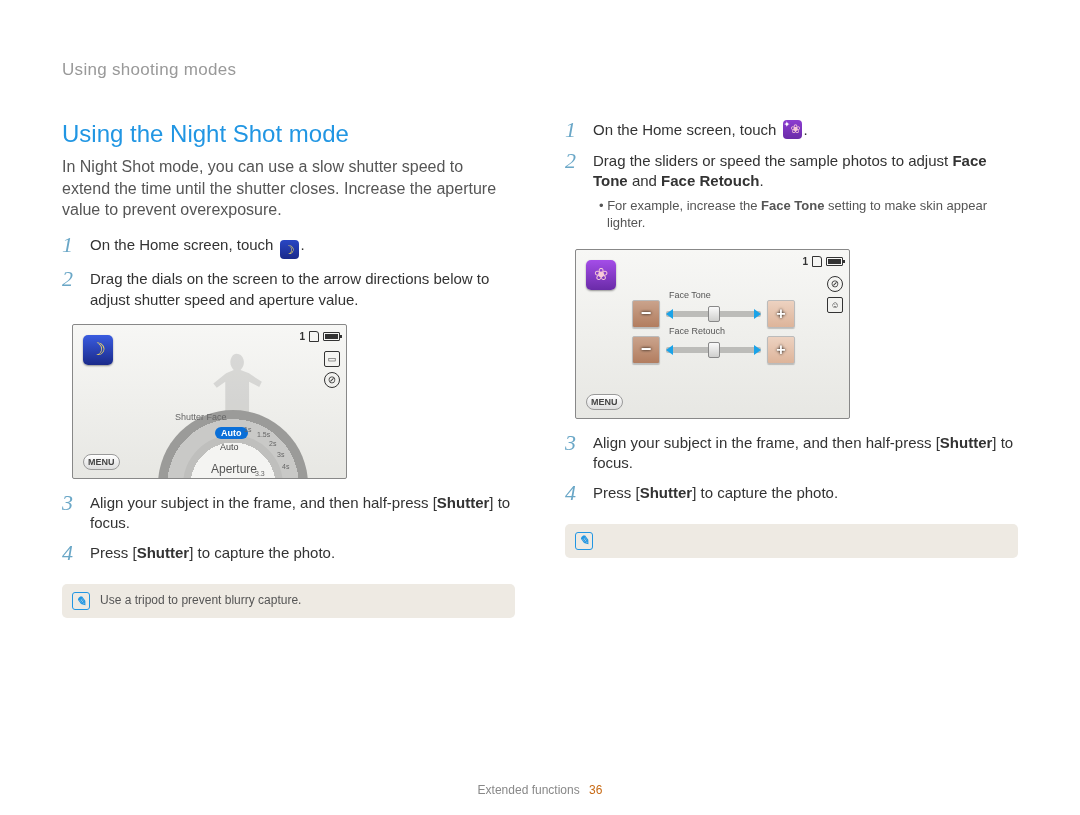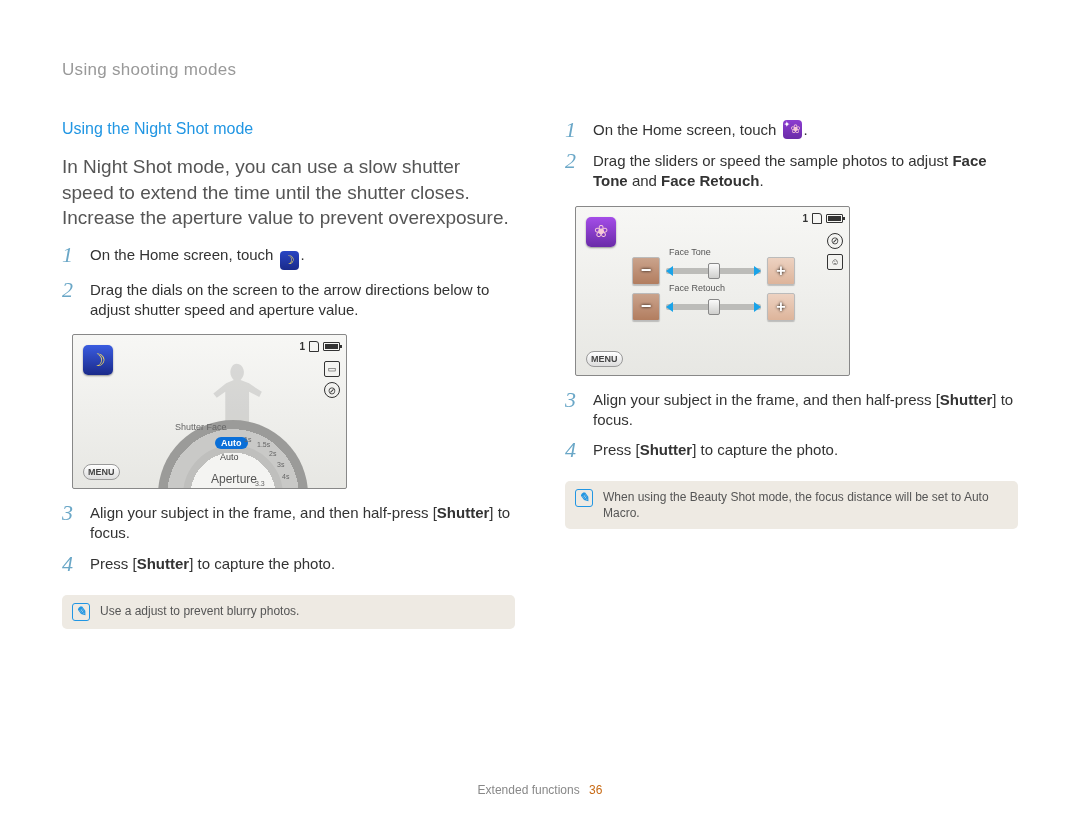--- a/index.html
+++ b/index.html
@@ -20,27 +20,27 @@
     font-weight: 300;
   }
   .page {
     display: flex;
     gap: 50px;
     padding: 40px 62px 0 62px;
   }
   .col { flex: 1 1 50%; display: flex; flex-direction: column; }
   h2.section-title {
     color: #2196e3;
+    font-size: 24px;
+    font-weight: 400;
+    margin-bottom: 8px;
+    font-family: Arial, sans-serif;
+  }
+  .intro {
     font-size: 16px;
-    font-weight: 400;
-    margin-bottom: 16px;
-    font-family: Arial, sans-serif;
-  }
-  .intro {
-    font-size: 19px;
     line-height: 1.35;
     color: #555;
     margin-bottom: 14px;
   }
   ol.steps { list-style: none; }
   ol.steps > li {
     display: flex;
     gap: 10px;
     margin-bottom: 10px;
     font-size: 15px;
@@ -232,38 +232,41 @@
       <li>
         <span class="step-num">4</span>
         <span class="step-body">
           <span>Press [</span><span class="strong">Shutter</span><span>] to capture the photo.</span>
         </span>
       </li>
     </ol>
 
     <div class="note-box">
       <span class="note-icon">✎</span>
-      <span>Use a adjust to prevent blurry photos.</span>
+      <span>Use a tripod to prevent blurry capture.</span>
     </div>
   </div>
 
   <div class="col">
 
     <ol class="steps">
       <li>
         <span class="step-num">1</span>
         <span class="step-body">
           <span>On the Home screen, touch </span>
           <span class="inline-icon beauty-icon"></span><span>.</span>
         </span>
       </li>
       <li>
         <span class="step-num">2</span>
         <span class="step-body">
           <span>Drag the sliders or speed the sample photos to adjust </span><span class="strong">Face Tone</span><span> and </span><span class="strong">Face Retouch</span><span>.</span>
+          <div class="sub-bullet">
+            <span>For example, increase the </span><span class="strong">Face Tone</span><span> setting to make skin appear lighter.</span>
+          </div>
         </span>
       </li>
     </ol>
 
     <div class="shot-frame beauty-frame">
       <div class="mode-chip beauty"></div>
       <div class="frame-top-right">
         <span>1</span>
         <span class="mem"></span>
         <span class="bat"></span>
@@ -307,21 +310,20 @@
       <li>
         <span class="step-num">4</span>
         <span class="step-body">
           <span>Press [</span><span class="strong">Shutter</span><span>] to capture the photo.</span>
         </span>
       </li>
     </ol>
 
     <div class="note-box">
       <span class="note-icon">✎</span>
-      <span>When using the Beauty Shot mode, the focus distance will be set to Auto Macro.</span>
     </div>
   </div>
 </div>
 
 <div class="footer">
   <span>Extended functions</span>
   <span class="pg">36</span>
 </div>
 
 </body></html>

